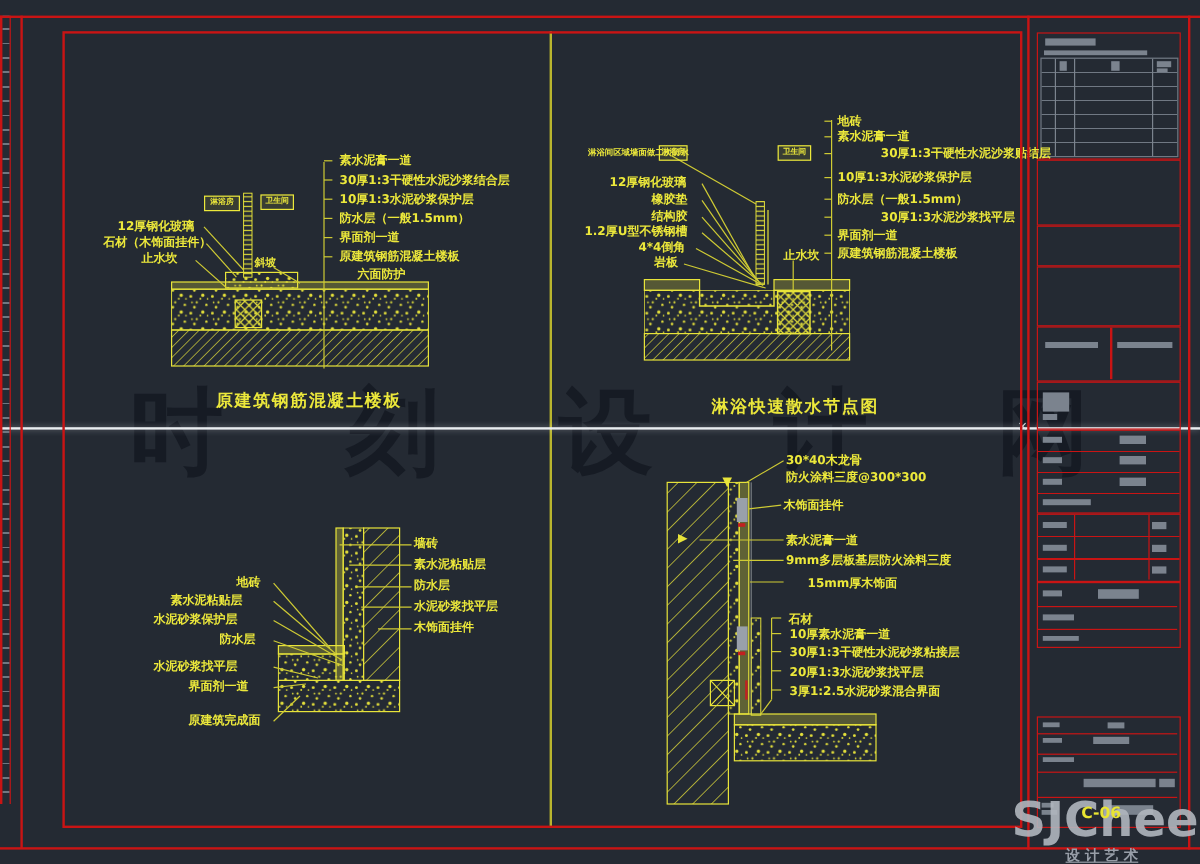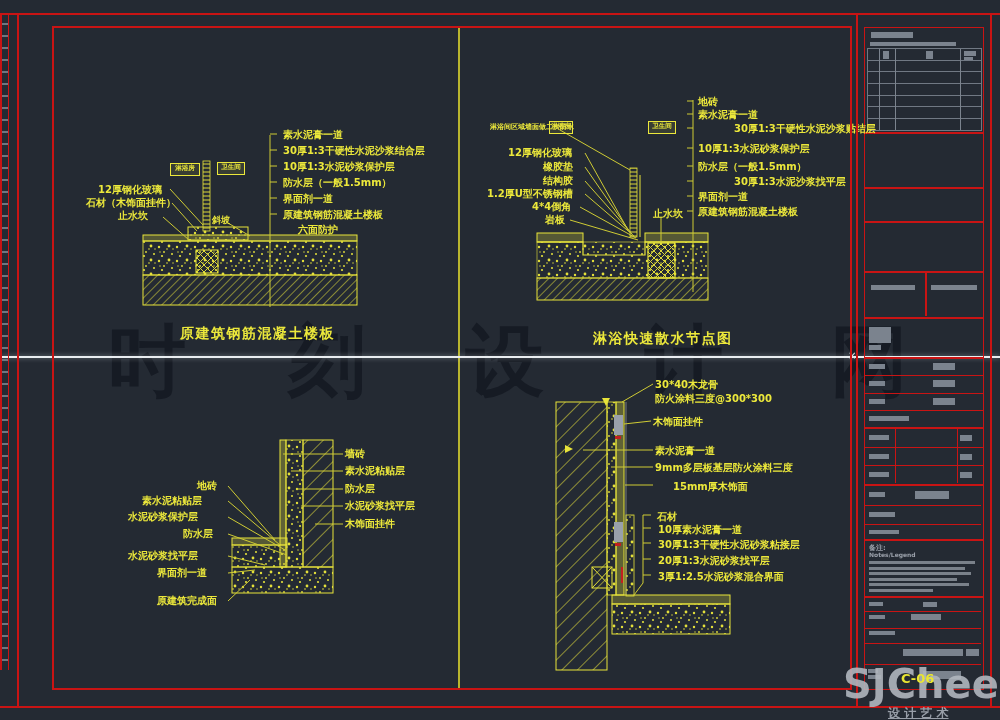--- a/index.html
+++ b/index.html
@@ -303,30 +303,20 @@
     <div class="gb" style="left:95px;top:43px;width:12px;height:6px"></div>
   </div>
   <div class="tb" style="top:485px;height:55px">
     <div class="rl" style="left:0;top:19px;width:116px;height:1px"></div>
     <div class="rl" style="left:0;top:38px;width:116px;height:1px"></div>
     <div class="gb" style="left:4px;top:6px;width:16px;height:5px"></div>
     <div class="gb" style="left:50px;top:5px;width:34px;height:8px"></div>
     <div class="gb" style="left:4px;top:26px;width:26px;height:5px"></div>
     <div class="gb" style="left:4px;top:44px;width:30px;height:4px"></div>
   </div>
-  <div class="tb" style="top:540px;height:57px">
-    <div class="gtxt" style="left:4px;top:2px;font-size:7px">备注:</div>
-    <div class="gtxt" style="left:4px;top:10px;font-size:6px">Notes/Legend</div>
-    <div class="nl" style="left:4px;top:20px;width:106px"></div>
-    <div class="nl" style="left:4px;top:25.5px;width:96px"></div>
-    <div class="nl" style="left:4px;top:31px;width:102px"></div>
-    <div class="nl" style="left:4px;top:36.5px;width:88px"></div>
-    <div class="nl" style="left:4px;top:42px;width:100px"></div>
-    <div class="nl" style="left:4px;top:47.5px;width:64px"></div>
-  </div>
   <div class="tb" style="top:597px;height:93px">
     <div class="rl" style="left:0;top:13px;width:116px;height:1px"></div>
     <div class="rl" style="left:0;top:30px;width:116px;height:1px"></div>
     <div class="rl" style="left:0;top:45px;width:116px;height:1px"></div>
     <div class="rl" style="left:0;top:66px;width:116px;height:1px"></div>
     <div class="gb" style="left:4px;top:4px;width:14px;height:4px"></div>
     <div class="gb" style="left:58px;top:4px;width:14px;height:5px"></div>
     <div class="gb" style="left:4px;top:17px;width:16px;height:4px"></div>
     <div class="gb" style="left:46px;top:16px;width:30px;height:6px"></div>
     <div class="gb" style="left:4px;top:33px;width:26px;height:4px"></div>

